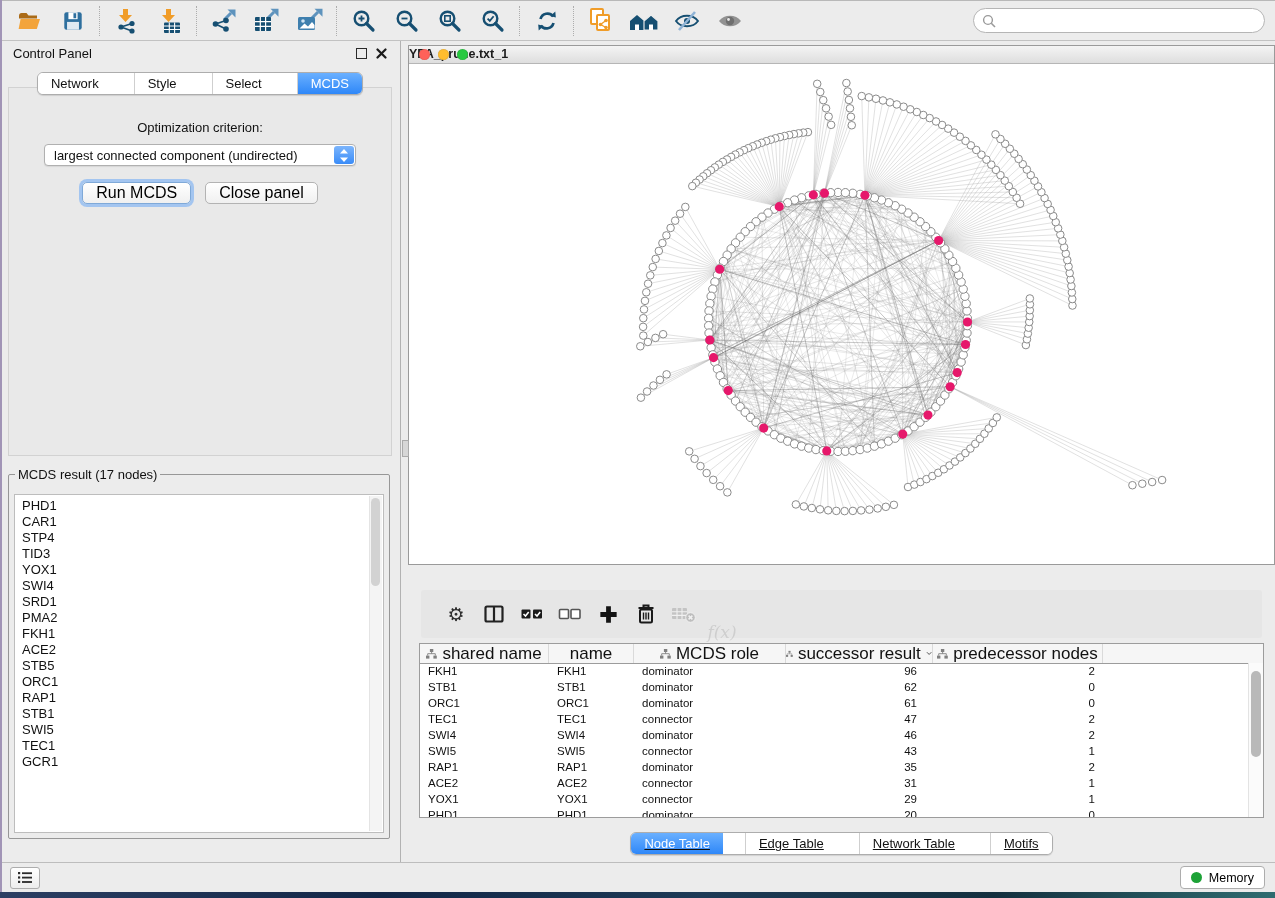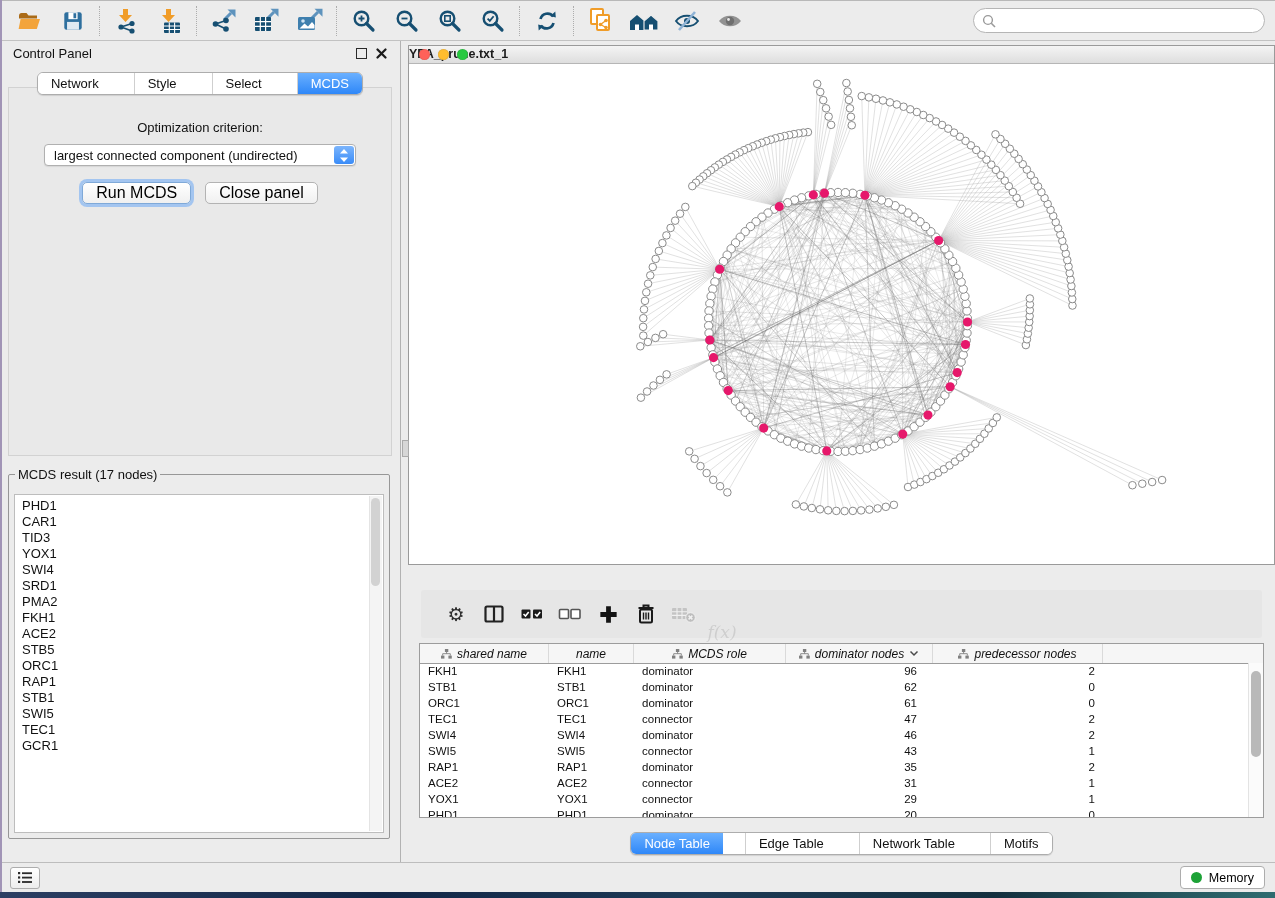--- a/index.html
+++ b/index.html
@@ -72,21 +72,21 @@
   
   #table-panel{position:absolute;left:408px;top:565px;right:0;bottom:36px;background:#ececec;}
   #tp-toolbar{position:absolute;left:13px;right:13px;top:25px;height:48px;background:#e6e6e6;
        border-radius:3px;display:flex;align-items:center;gap:0;padding-left:16px;}
   .tpbtn{width:38px;height:36px;display:flex;align-items:center;justify-content:center;background:none;border:none;padding:0;}
   .tpbtn.dim{opacity:.45;}
   #gear-glyph{font-size:19px;color:#2e2e2e;font-family:"DejaVu Sans",sans-serif;}
   #fx-label{font-family:"DejaVu Serif",serif;font-style:italic;font-size:17px;color:#b2b2b2;margin-top:36px;}
   #data-table{position:absolute;left:11px;right:11px;top:78px;bottom:44px;background:#fff;
        border:1px solid #9c9c9c;box-sizing:border-box;overflow:hidden;}
-  #thead{display:flex;height:19px;background:#f6f6f6;border-bottom:1px solid #9c9c9c;font-size:12px;font-style:italic;}
+  #thead{display:flex;height:19px;background:#f6f6f6;border-bottom:1px solid #9c9c9c;font-size:17px;}
   .th{display:flex;align-items:center;justify-content:center;gap:5px;border-right:1px solid #dadada;
       box-sizing:border-box;white-space:nowrap;overflow:hidden;}
   .th:last-child{border-right:none;}
   #tbody{position:absolute;left:0;right:14px;top:19px;bottom:0;overflow:hidden;}
   .tr{display:flex;height:16px;font-size:11.5px;line-height:16px;}
   .td{box-sizing:border-box;white-space:nowrap;overflow:hidden;}
   .td.txt{padding-left:8px;}
   .td.num{text-align:right;}
   #table-vscroll{position:absolute;right:0;top:19px;bottom:0;width:14px;background:#fbfbfb;border-left:1px solid #e3e3e3;}
   #table-vscroll .vthumb{left:1.5px;width:10px;background:#b9b9b9;}
@@ -281,20 +281,21 @@
         <button id="run-btn" class="mac-btn">Run MCDS</button>
         <button class="mac-btn">Close panel</button>
       </div>
     </div>
     <fieldset id="mcds-group">
       <legend>MCDS result (17 nodes)</legend>
       <div id="mcds-listbox">
         <div id="mcds-list">
             <div>PHD1</div>
             <div>CAR1</div>
+            <div>STP4</div>
             <div>TID3</div>
             <div>YOX1</div>
             <div>SWI4</div>
             <div>SRD1</div>
             <div>PMA2</div>
             <div>FKH1</div>
             <div>ACE2</div>
             <div>STB5</div>
             <div>ORC1</div>
             <div>RAP1</div>
@@ -1275,21 +1276,21 @@
             </svg>
             <span>MCDS role</span>
           </div>
           <div class="th" style="width: 147px;">
             <svg width="11" height="10" viewBox="0 0 11 10">
               <rect x="3.9" y="0" width="3.4" height="3" fill="#808080"></rect>
               <rect x="0" y="6.6" width="3.4" height="3" fill="#808080"></rect>
               <rect x="7.4" y="6.6" width="3.4" height="3" fill="#808080"></rect>
               <path d="M5.6 3 v1.7 M1.7 6.6 V4.7 h7.6 v1.9" fill="none" stroke="#808080" stroke-width="0.9"></path>
             </svg>
-            <span>dominator nodes</span>
+            <span>successor result</span>
             <svg width="10" height="7" viewBox="0 0 10 7">
               <path d="M1.5 1.5 L5 5 L8.5 1.5" fill="none" stroke="#4a4a4a" stroke-width="1.5"></path>
             </svg>
           </div>
           <div class="th" style="width: 170px;">
             <svg width="11" height="10" viewBox="0 0 11 10">
               <rect x="3.9" y="0" width="3.4" height="3" fill="#808080"></rect>
               <rect x="0" y="6.6" width="3.4" height="3" fill="#808080"></rect>
               <rect x="7.4" y="6.6" width="3.4" height="3" fill="#808080"></rect>
               <path d="M5.6 3 v1.7 M1.7 6.6 V4.7 h7.6 v1.9" fill="none" stroke="#808080" stroke-width="0.9"></path>
@@ -1368,21 +1369,21 @@
             <div class="td txt" style="width: 152px; padding-right: 0px;">dominator</div>
             <div class="td num" style="width: 147px; padding-right: 16px;">20</div>
             <div class="td num" style="width: 170px; padding-right: 8px;">0</div>
           </div>
         </div>
       <div id="table-vscroll" class="vtrack">
         <div class="vthumb" style="top:8px;height:86px;"></div>
       </div>
     </div>
 
-    <div id="tp-tabs" class="seg-row" style="position:absolute;left:0;right:0;">
+    <div id="tp-tabs" class="seg-row" style="position:absolute;left:0;right:0;text-decoration:underline;">
       <span class="seg" id="tp-tabs-seg" style="font-size:12.5px;">
           <span class="seg-tab sel">Node Table</span>
           <span class="seg-tab">Edge Table</span>
           <span class="seg-tab">Network Table</span>
           <span class="seg-tab">Motifs</span>
         </span>
     </div>
   </div>
 
   <div id="status-bar">

